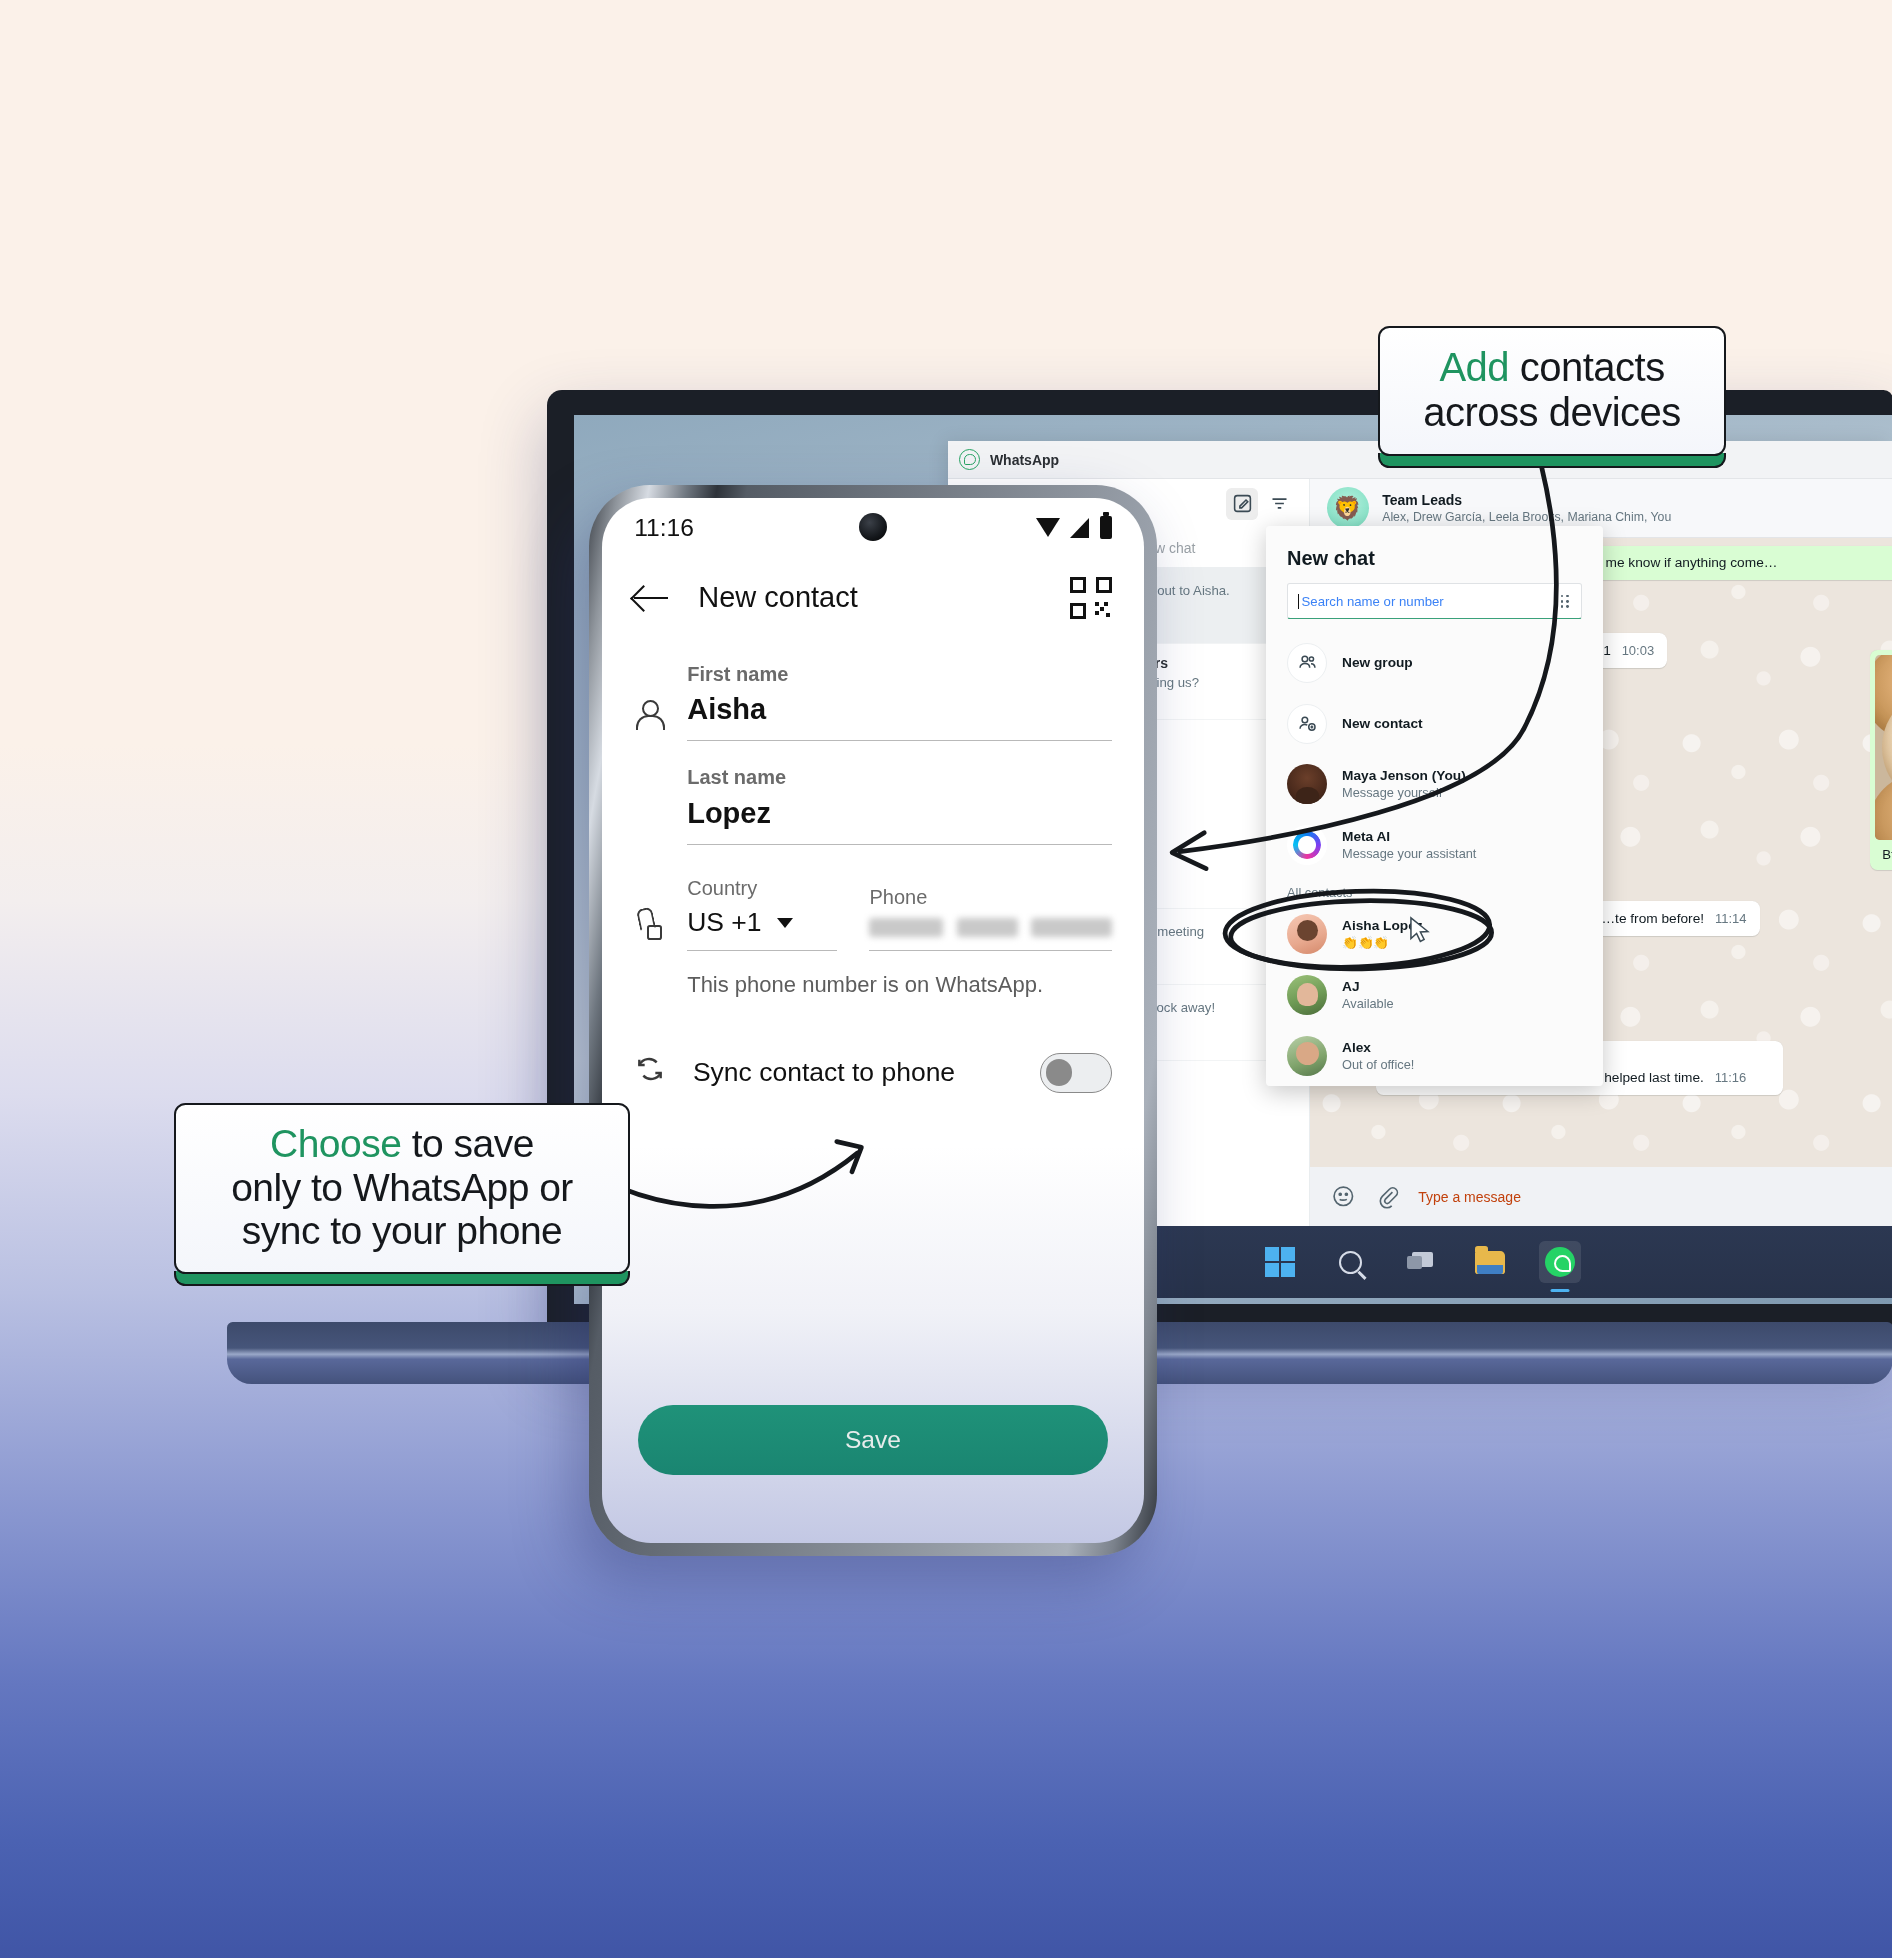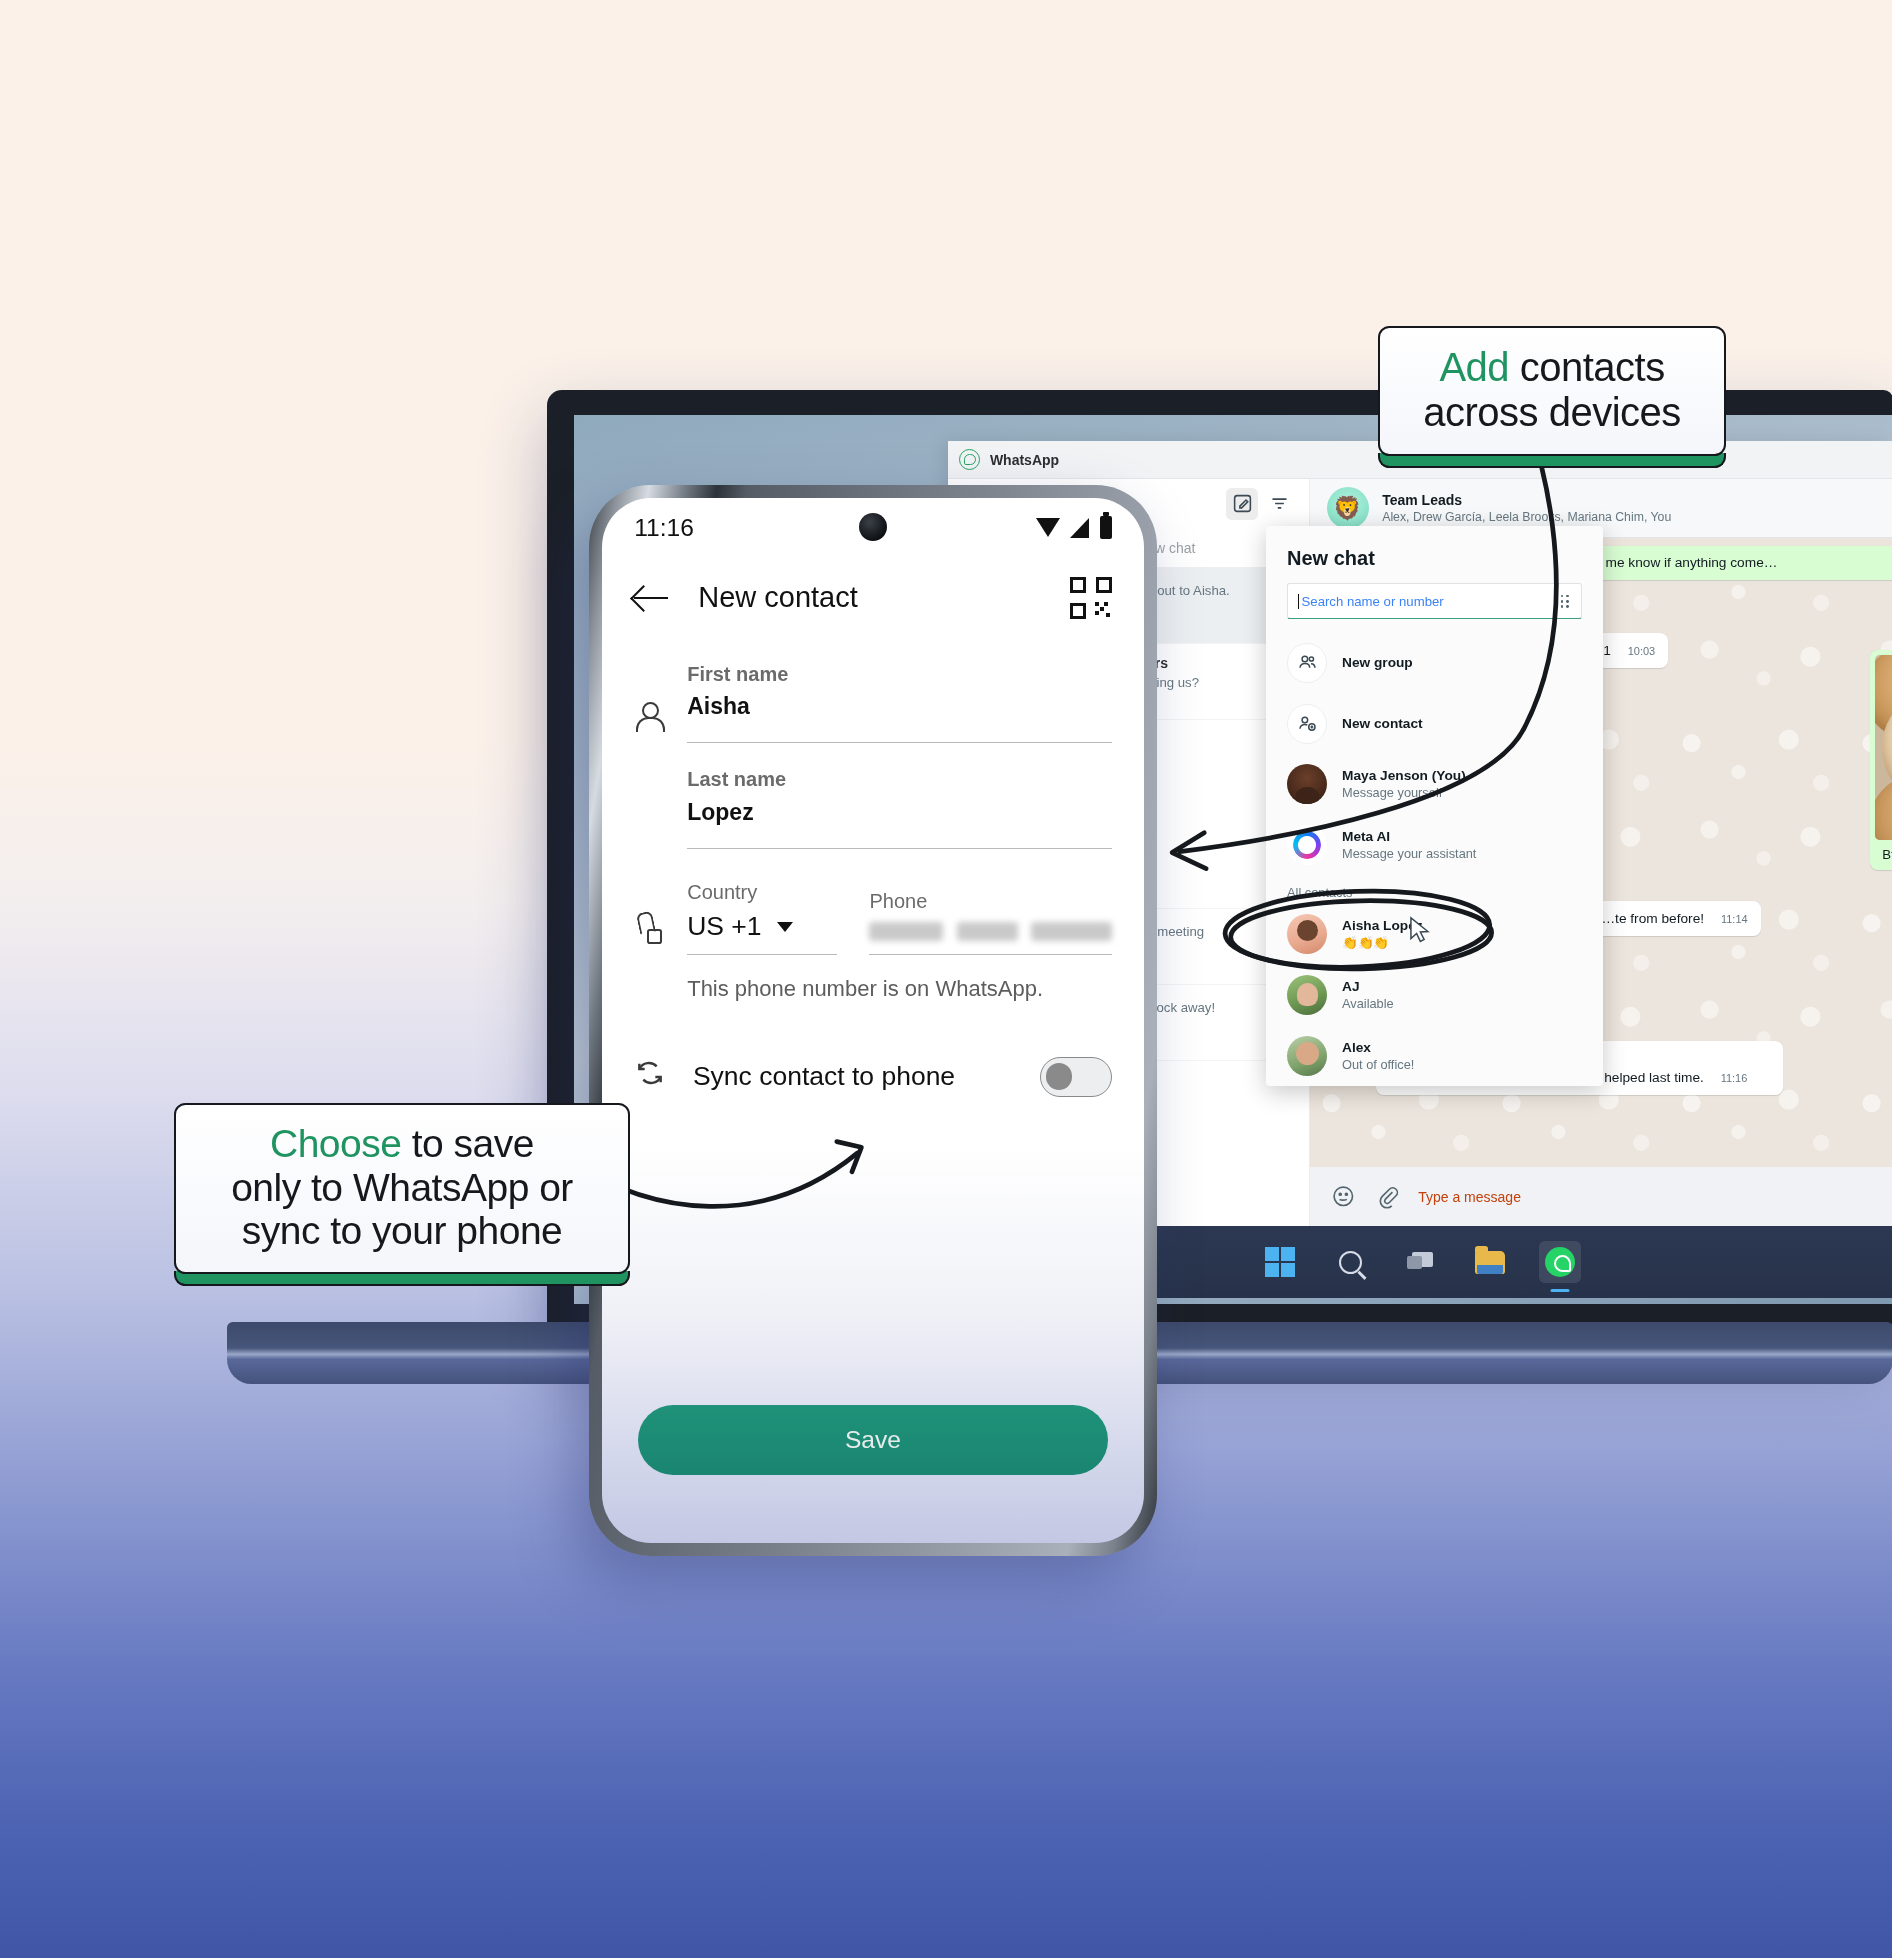--- a/index.html
+++ b/index.html
@@ -94,21 +94,21 @@
       radial-gradient(circle at 84% 36%, rgba(255,255,255,.4) 0 7.6px, transparent 8.5px),
       radial-gradient(circle at 22% 62%, rgba(255,255,255,.45) 0 8.5px, transparent 9.5px),
       radial-gradient(circle at 52% 78%, rgba(255,255,255,.4) 0 6.6px, transparent 7.6px),
       radial-gradient(circle at 78% 66%, rgba(255,255,255,.5) 0 9.5px, transparent 10.4px);
     background-size: 180px 180px;
   }
   .bub { position: absolute; border-radius: 7.6px; padding: 8.5px 13.2px 8.5px 11.4px; font-size: 13.7px; color: #111b21;
          box-shadow: 0 0.9px 0.9px rgba(11,20,26,.13); line-height: 1.3; }
   .bub.out { background: #d9fdd3; }
   .bub.in  { background: #ffffff; }
-  .bub .t { font-size: 11px; color: #667781; margin-left: 13px; }
+  .bub .t { font-size: 13px; color: #667781; margin-left: 7px; }
   .bub .sender { font-size: 12.3px; font-weight: 700; color: #3b82d6; display:block; margin-bottom: 2.8px; }
 
   #bagel-bub { position: absolute; left: 560px; top: 112px; width: 284px; background:#d9fdd3; border-radius: 7.6px; padding: 4.7px 4.7px 7.6px 4.7px; box-shadow: 0 0.9px 0.9px rgba(11,20,26,.13); }
   #bagel-img { width: 274px; height: 185px; border-radius: 4.7px; overflow: hidden; position: relative;
       background: #cbb79c; }
   .bagel { position: absolute; border-radius: 50%; box-shadow: inset 0 -5.7px 11.4px rgba(120,80,40,.3); }
   #bagel-cap { font-size: 13.2px; color: #111b21; padding: 7.6px 5.7px 0 7.6px; }
 
   #drew-row { position: absolute; left: 15px; bottom: 72px; display: flex; gap: 11.4px; align-items: flex-start; }
   #drew-avatar { width: 40px; height: 40px; border-radius: 50%; background: linear-gradient(160deg,#8ec0e8 0%, #4e7fae 55%, #2f4f70 100%); position: relative; overflow:hidden; }
@@ -180,21 +180,21 @@
   #back-arrow::after { content:""; position:absolute; left:0; top:9.5px; width:17px; height:17px; border-left:2.8px solid #111; border-bottom:2.8px solid #111; transform: rotate(45deg); }
   #app-bar-title { font-size: 29px; color: #111; flex: 1; }
   #qr-icon { width: 42px; height: 42px; position: relative; }
   .qr-sq { position: absolute; width: 16px; height: 16px; border: 3.3px solid #111; }
   .qr-d { position:absolute; width:3.8px; height:3.8px; background:#111; }
 
   .field-row { display: flex; align-items: flex-end; gap: 0; padding: 0 32px; margin-top: 24.6px; }
   .field-icon { width: 53px; flex: 0 0 53px; display: flex; justify-content: flex-start; align-items: flex-end; padding-bottom: 13.2px; }
   .field-main { flex: 1; font-weight: bold; }
   .field-label { font-size: 20px; color: #6b6b6b; margin-bottom: 7.6px; }
-  .field-value { font-size: 23px; color: #111; padding-bottom: 22px; border-bottom: 1.4px solid #b9b9b9; }
+  .field-value { font-size: 29px; color: #111; padding-bottom: 14px; border-bottom: 1.4px solid #b9b9b9; }
 
   .person-ico { width: 28px; height: 28px; position: relative; }
   .person-ico::before { content:""; position:absolute; left:7.6px; top:0; width:13.2px; height:13.2px; border:2.4px solid #3a3a3a; border-radius:50%; }
   .person-ico::after { content:""; position:absolute; left:1.9px; top:15px; width:24.6px; height:13.2px; border:2.4px solid #3a3a3a; border-bottom:none; border-radius:12.3px 12.3px 0 0; }
 
   .phone-ico { width: 30px; height: 30px; position: relative; }
   .phone-ico::before { content:""; position:absolute; left:3.8px; top:0.9px; width:12.3px; height:18px; border:2.4px solid #3a3a3a; border-radius:6.6px 6.6px 2.8px 2.8px; border-bottom-color: transparent; transform: rotate(-12deg); }
   .phone-ico::after { content:""; position:absolute; left:13.2px; top:18px; width:10.4px; height:10.4px; border:2.4px solid #3a3a3a; border-radius:2.8px; }
 
   #country-phone-row { display: flex; align-items: flex-end; padding: 0 32px; margin-top: 32px; }

